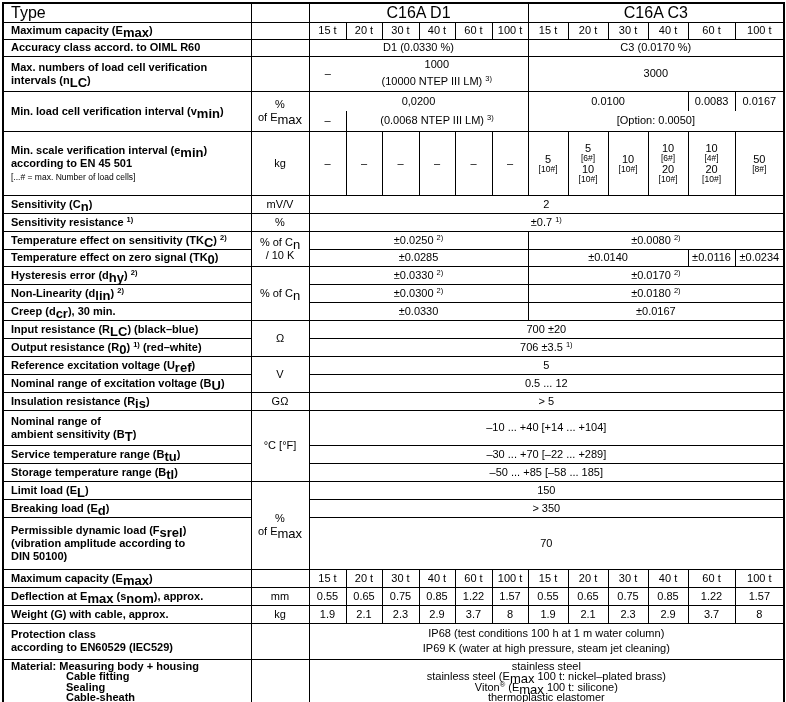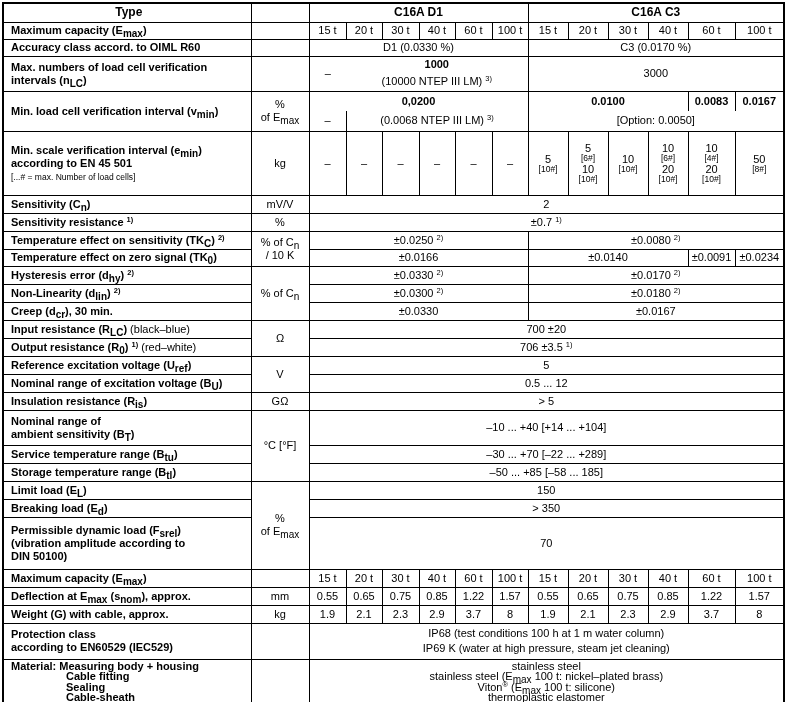--- a/index.html
+++ b/index.html
@@ -1,26 +1,26 @@
 <!DOCTYPE html>
 <html><head>
 <meta charset="utf-8">
 <style>
   html,body{margin:0;padding:0;background:#fff;}
   body{width:786px;height:702px;font-family:"Liberation Sans",sans-serif;color:#000;}
   table{border-collapse:collapse;table-layout:fixed;width:781px;margin:2px;border:2px solid #000;}
   td{border:1px solid #000;font-size:11px;line-height:13px;text-align:center;vertical-align:middle;padding:0 2px;overflow:hidden;}
   td.lbl{text-align:left;font-weight:bold;padding:1px 4px 1px 7px;}
-  td.hdr{font-weight:bold;font-size:12px;text-align:center;}
+  td.hdr{font-weight:normal;font-size:16px;}
   td.unit{font-weight:normal;}
-  sub{font-size:10px;line-height:0;vertical-align:-3px;}
+  sub{font-size:13px;line-height:0;vertical-align:-3px;}
   sup{font-size:7.5px;line-height:0;vertical-align:4px;}
-  .reg{font-weight:normal;}
+  .reg{font-weight:bold;}
   .sm{font-size:8.5px;font-weight:normal;line-height:10px;}
-  .no-bb{border-bottom:none;font-weight:bold;}
+  .no-bb{border-bottom:none;}
   .no-bt{border-top:none;}
   .no-br{border-right:none;}
   .no-bl{border-left:none;}
   .rel{position:relative;}
   .num{line-height:12px;}
   .brk{font-size:8.5px;line-height:9px;}
   .mat-line{line-height:10.5px;}
   .mat-indent{padding-left:55px;}
   .prot-line{line-height:15px;}
 </style>
@@ -160,23 +160,23 @@
 
   <tr style="height:18px">
     <td class="lbl"><span>Temperature effect on sensitivity (TK</span><sub>C</sub><span>) </span><sup>2)</sup></td>
     <td class="unit" rowspan="2"><span>% of C</span><sub>n</sub><br><span>/ 10 K</span></td>
     <td colspan="6"><span>±0.0250 </span><sup>2)</sup></td>
     <td colspan="6"><span>±0.0080 </span><sup>2)</sup></td>
   </tr>
 
   <tr style="height:17px">
     <td class="lbl"><span>Temperature effect on zero signal (TK</span><sub>0</sub><span>)</span></td>
-    <td colspan="6">±0.0166</td>
+    <td colspan="6">±0.0285</td>
     <td colspan="4">±0.0140</td>
-    <td>±0.0091</td>
+    <td>±0.0116</td>
     <td>±0.0234</td>
   </tr>
 
   <tr style="height:18px">
     <td class="lbl"><span>Hysteresis error (d</span><sub>hy</sub><span>) </span><sup>2)</sup></td>
     <td class="unit" rowspan="3"><span>% of C</span><sub>n</sub></td>
     <td colspan="6"><span>±0.0330 </span><sup>2)</sup></td>
     <td colspan="6"><span>±0.0170 </span><sup>2)</sup></td>
   </tr>
 

